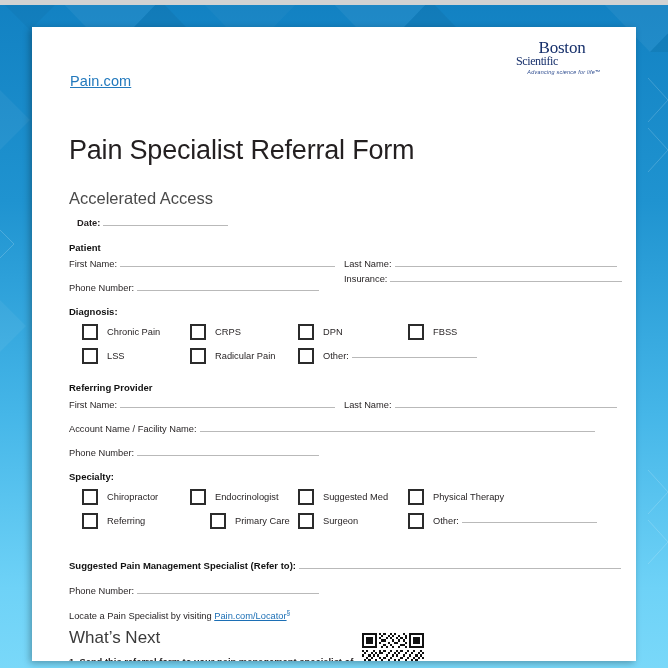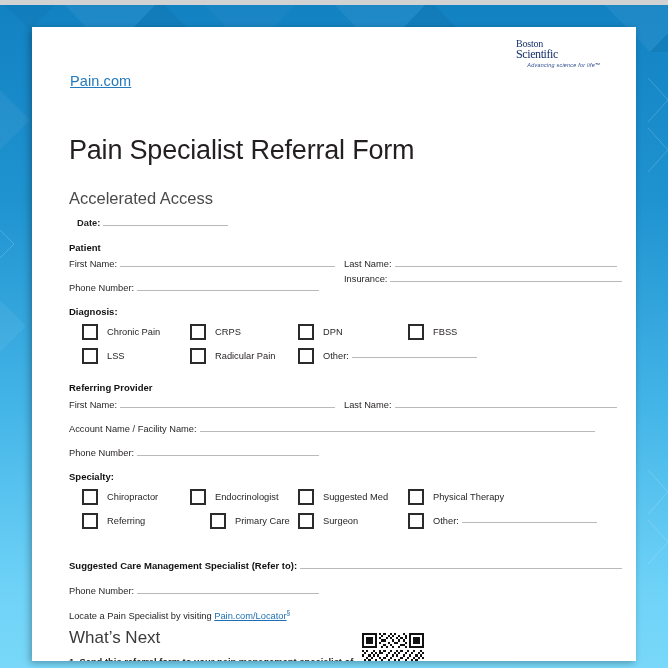--- a/index.html
+++ b/index.html
@@ -44,21 +44,21 @@
     position: absolute; left: 38px; top: 54px;
     font-size: 14.5px; color: #2279bd; letter-spacing: .1px;
     transform: translateY(-50%);
   }
   .bsc-logo {
     position: absolute; right: 24px; top: 12px;
     width: 96px; text-align: center; color: #17306b;
     font-family: "Liberation Serif", serif;
     line-height: 1;
   }
-  .bsc-logo .l1 { font-size: 10px; letter-spacing: -0.2px; text-align: left; padding-right: 4px;}
+  .bsc-logo .l1 { font-size: 17px; letter-spacing: -0.2px; text-align: center; padding-right: 4px;}
   .bsc-logo .l2 { font-size: 12px; letter-spacing: -0.4px; margin-top: -1px; text-align: left; }
   .bsc-logo .tag {
     font-family: "Liberation Sans", sans-serif;
     font-size: 5.4px; letter-spacing: .25px; margin-top: 3px; color: #2b4a8e;
     font-style: italic;
   }
 
   
   .h1 {
     position: absolute; left: 37px; top: 108px;
@@ -237,21 +237,21 @@
           <span class="cbx"></span><span class="txt">Primary Care</span>
         </div>
         <div class="cb-item" style="left:266px; top:486px;">
           <span class="cbx"></span><span class="txt">Surgeon</span>
         </div>
         <div class="cb-item" style="left:376px; top:486px;">
           <span class="cbx"></span><span class="txt">Other:</span><span class="rule" style="width:135px;"></span>
         </div>
 
         <div class="row" style="left:37px; top:533px;">
-          <span class="sec-title">Suggested Care Management Specialist (Refer to):</span><span class="rule" style="width:322px;"></span>
+          <span class="sec-title">Suggested Pain Management Specialist (Refer to):</span><span class="rule" style="width:322px;"></span>
         </div>
         <div class="row" style="left:37px; top:558px;">
           <span class="lbl">Phone Number:</span><span class="rule" style="width:182px;"></span>
         </div>
         <div class="row" style="left:37px; top:582px;">
           <span class="lbl">Locate a Pain Specialist by visiting </span><a class="link" href="#">Pain.com/Locator</a><span class="sup">§</span>
         </div>
 
         <div class="whats">What’s Next</div>
         <div class="step">1. Send this referral form to your pain management specialist of choice for accelerated access to a new patient appointment.</div>

